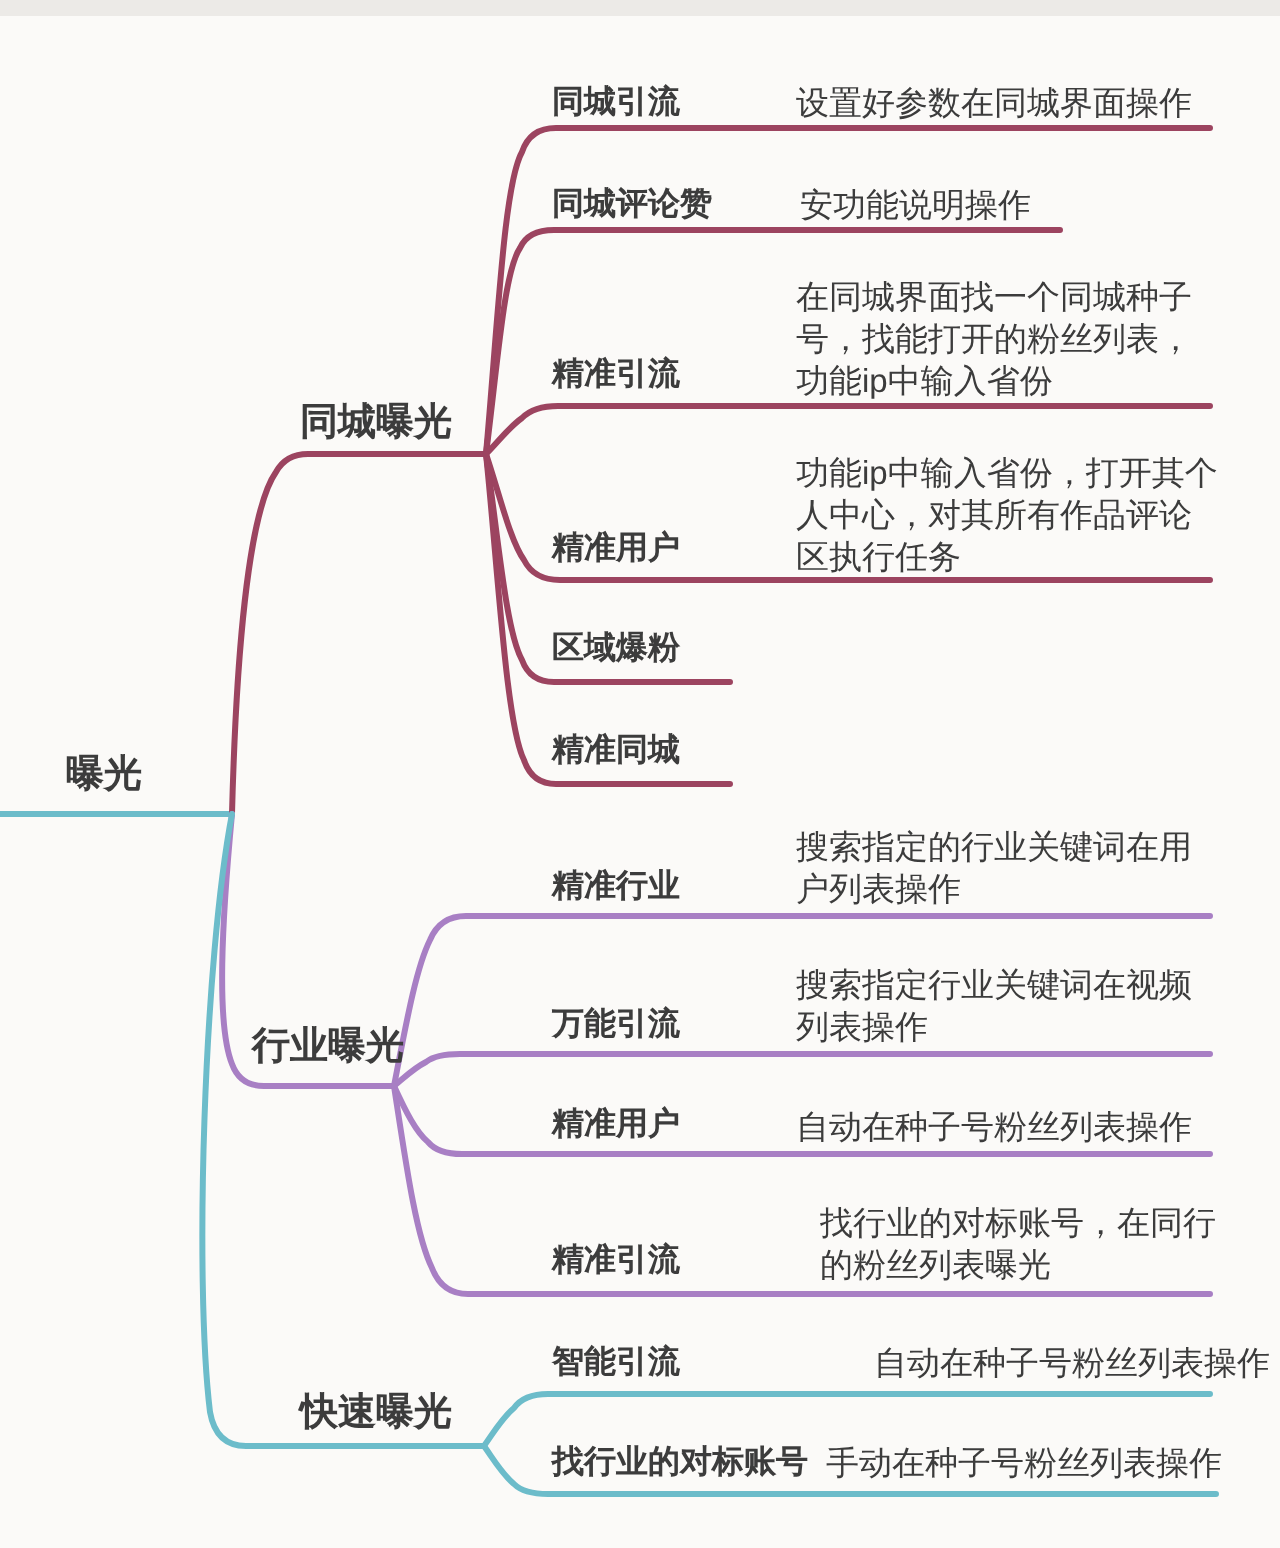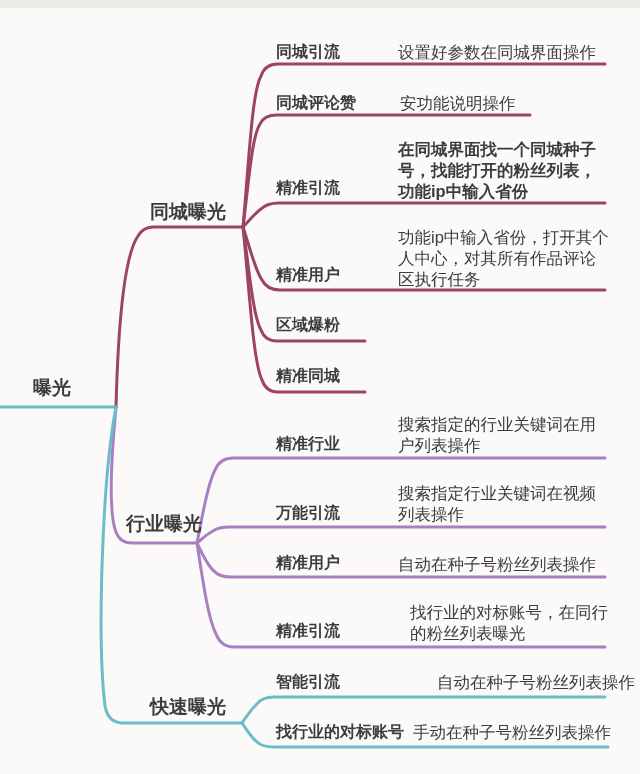--- a/index.html
+++ b/index.html
@@ -98,21 +98,21 @@
 <div class="node branch-label" style="left:126px;top:513px;">行业曝光</div>
 <div class="node branch-label" style="left:150px;top:696px;">快速曝光</div>
 
 <div class="node" style="left:276px;top:42px;">同城引流</div>
 <div class="desc oneline" style="left:398px;top:42px;">设置好参数在同城界面操作</div>
 
 <div class="node" style="left:276px;top:93px;">同城评论赞</div>
 <div class="desc oneline" style="left:400px;top:93px;">安功能说明操作</div>
 
 <div class="node" style="left:276px;top:178px;">精准引流</div>
-<div class="desc" style="left:398px;top:139px;font-weight:bold;">在同城界面找一个同城种子号，找能打开的粉丝列表，功能ip中输入省份</div>
+<div class="desc" style="left:398px;top:139px;">在同城界面找一个同城种子号，找能打开的粉丝列表，功能ip中输入省份</div>
 
 <div class="node" style="left:276px;top:265px;">精准用户</div>
 <div class="desc" style="left:398px;top:227px;">功能ip中输入省份，打开其个人中心，对其所有作品评论区执行任务</div>
 
 <div class="node" style="left:276px;top:315px;">区域爆粉</div>
 
 <div class="node" style="left:276px;top:366px;">精准同城</div>
 
 <div class="node" style="left:276px;top:434px;">精准行业</div>
 <div class="desc" style="left:398px;top:414px;">搜索指定的行业关键词在用户列表操作</div>

